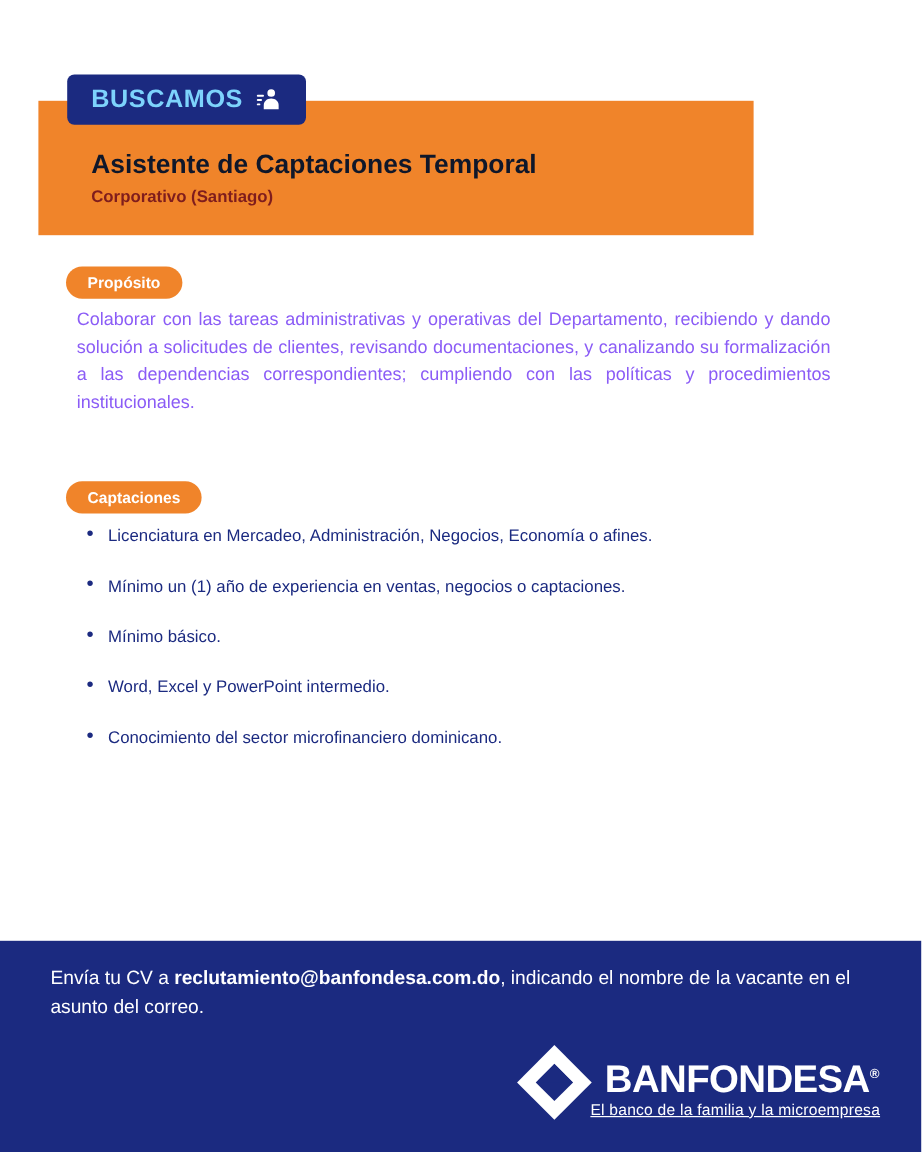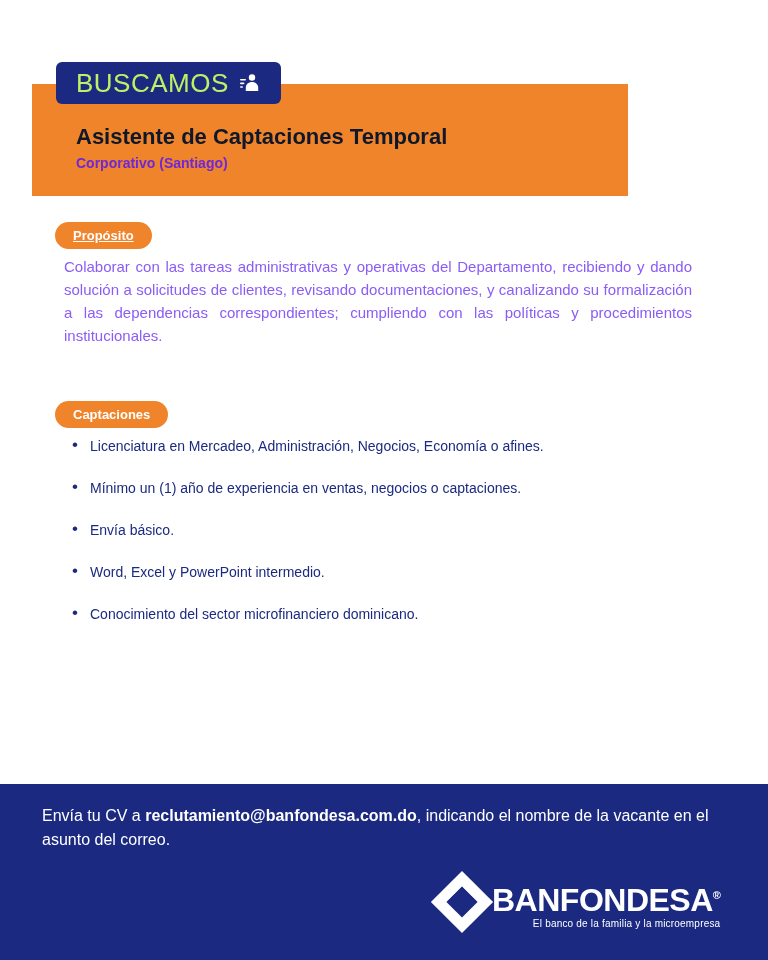--- a/index.html
+++ b/index.html
@@ -33,23 +33,23 @@
     height: 42px;
     background: #1b2a80;
     border-radius: 6px;
     display: flex;
     align-items: center;
     gap: 10px;
     padding: 0 20px;
     z-index: 5;
   }
   .badge-buscamos .label {
-    color: #bef264;
-    font-size: 26px;
-    font-weight: normal;
+    color: #7dd3fc;
+    font-size: 21px;
+    font-weight: bold;
     letter-spacing: 0.5px;
   }
   .badge-buscamos .person-icon {
     width: 22px;
     height: 22px;
     position: relative;
     display: block;
   }
   .job-title {
     position: absolute;
@@ -57,38 +57,38 @@
     top: 124px;
     color: #0f172a;
     font-size: 22px;
     font-weight: bold;
     z-index: 6;
   }
   .job-location {
     position: absolute;
     left: 76px;
     top: 155px;
-    color: #6d28d9;
+    color: #7f1d1d;
     font-size: 14px;
     font-weight: bold;
     z-index: 6;
   }
 
   
   .pill {
     position: absolute;
     background: #f0842a;
     color: #ffffff;
     border-radius: 14px;
     font-size: 13px;
     font-weight: bold;
     padding: 6px 18px;
     white-space: nowrap;
   }
-  .pill-proposito { left: 55px; top: 222px; text-decoration: underline; }
+  .pill-proposito { left: 55px; top: 222px; }
   .pill-requisitos { left: 55px; top: 401px; }
 
   
   .proposito-text {
     position: absolute;
     left: 64px;
     top: 255px;
     width: 628px;
     color: #8b5cf6;
     font-size: 15px;
@@ -179,31 +179,33 @@
     clip-path: polygon(0 0, 100% 0, 0 100%);
     z-index: 2;
   }
   .logo-wordmark {
     color: #ffffff;
     font-size: 32px;
     font-weight: bold;
     letter-spacing: -0.5px;
     line-height: 34px;
     font-family: "Liberation Sans", sans-serif;
+    margin-left: 12px;
   }
   .logo-reg {
     font-size: 11px;
     vertical-align: super;
   }
   .logo-tagline {
     color: #ffffff;
-    font-size: 10px;
+    font-size: 13px;
     text-align: right;
     letter-spacing: 0.2px;
     margin-top: 1px;
+    text-decoration: underline;
   }
 </style>
 </head>
 <body>
 
 <div class="page">
 
   <div class="header-band"></div>
 
   <div class="badge-buscamos">
@@ -222,21 +224,21 @@
   <div class="job-title">Asistente de Captaciones Temporal</div>
   <div class="job-location">Corporativo (Santiago)</div>
 
   <div class="pill pill-proposito">Propósito</div>
   <div class="proposito-text">Colaborar con las tareas administrativas y operativas del Departamento, recibiendo y dando solución a solicitudes de clientes, revisando documentaciones, y canalizando su formalización a las dependencias correspondientes; cumpliendo con las políticas y procedimientos institucionales.</div>
 
   <div class="pill pill-requisitos">Captaciones</div>
   <ul class="requisitos-list">
     <li>Licenciatura en Mercadeo, Administración, Negocios, Economía o afines.</li>
     <li>Mínimo un (1) año de experiencia en ventas, negocios o captaciones.</li>
-    <li>Envía básico.</li>
+    <li>Mínimo básico.</li>
     <li>Word, Excel y PowerPoint intermedio.</li>
     <li>Conocimiento del sector microfinanciero dominicano.</li>
   </ul>
 
   <div class="footer"></div>
   <div class="footer-text">
     <span>Envía tu CV a </span><span class="email">reclutamiento@banfondesa.com.do</span><span>, indicando el nombre de la vacante en el asunto del correo.</span>
   </div>
 
   <div class="logo">

